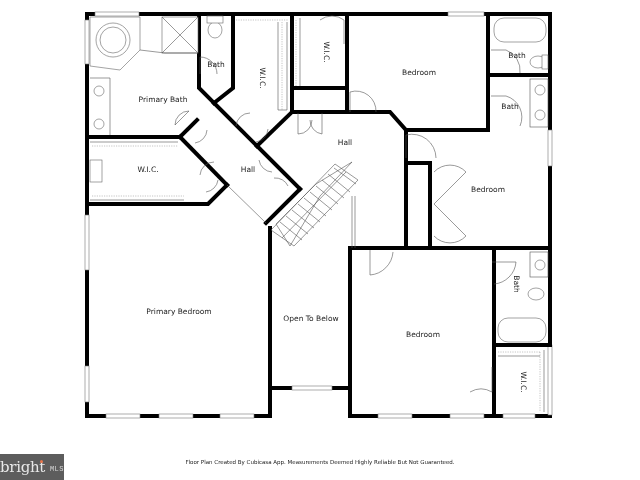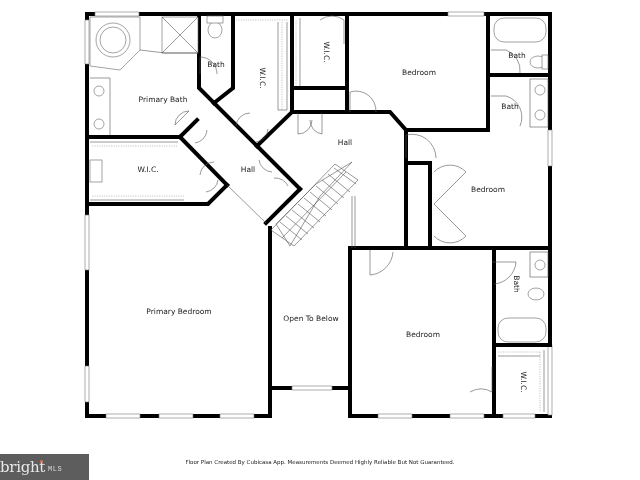--- a/index.html
+++ b/index.html
@@ -6,21 +6,21 @@
     body { width: 640px; height: 480px; position: relative; overflow: hidden; font-family: "DejaVu Sans", sans-serif; }
     #plan { position: absolute; left: 0; top: 0; width: 640px; height: 480px; }
     .room-label { font-family: "DejaVu Sans", sans-serif; font-size: 7.5px; fill: #222; }
     .wall { stroke: #000; stroke-width: 4; fill: none; stroke-linecap: square; }
     .thin { stroke: #555; stroke-width: 0.6; fill: none; }
     .win { stroke: #777; stroke-width: 0.6; fill: #fff; }
     .door { stroke: #555; stroke-width: 0.6; fill: none; }
     .fixture { stroke: #666; stroke-width: 0.6; fill: #fff; }
     .shelf { stroke: #888; stroke-width: 0.5; fill: none; stroke-dasharray: 1.2 1.2; }
     .footer-note { position: absolute; left: 0; width: 640px; top: 459px; text-align: center; font-family: "DejaVu Sans", sans-serif; font-size: 5.5px; color: #222; }
-    .logo { position: absolute; left: 0; top: 454px; width: 89px; height: 26px; background: #5d5d5d; display: flex; align-items: center; justify-content: flex-start; gap: 3px; }
+    .logo { position: absolute; left: 0; top: 454px; width: 64px; height: 26px; background: #5d5d5d; display: flex; align-items: center; justify-content: space-between; gap: 3px; }
     .logo-main { font-family: "DejaVu Serif", serif; font-size: 15px; color: #e8e8e8; letter-spacing: -0.3px; position: relative; }
     .logo-dot { position: absolute; width: 3px; height: 3px; border-radius: 50%; top: 2px; right: 2px; }
     .logo-sub { font-family: Liberation Mono, monospace; font-size: 7px; color: #d8d8d8; letter-spacing: 0.5px; margin-top: 3px; }
   </style>
 </head>
 <body>
 
 <svg id="plan" viewBox="0 0 640 480" xmlns="http://www.w3.org/2000/svg">
 
   <g>

